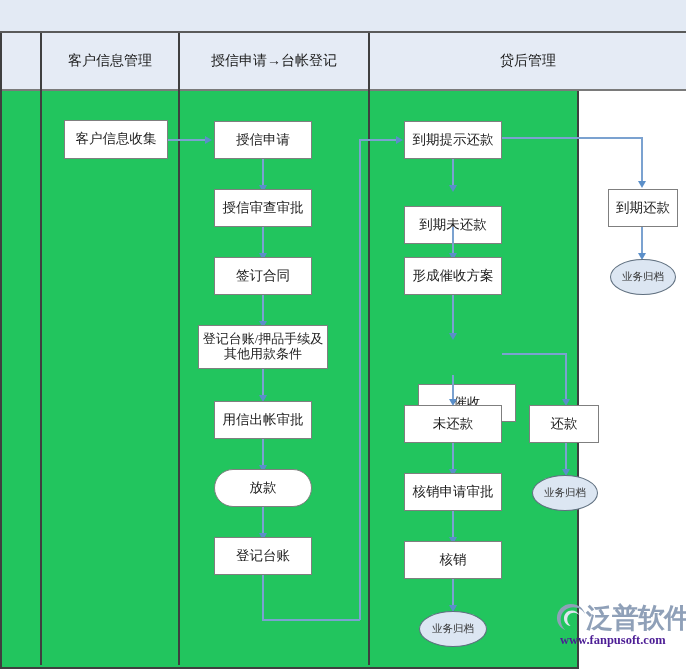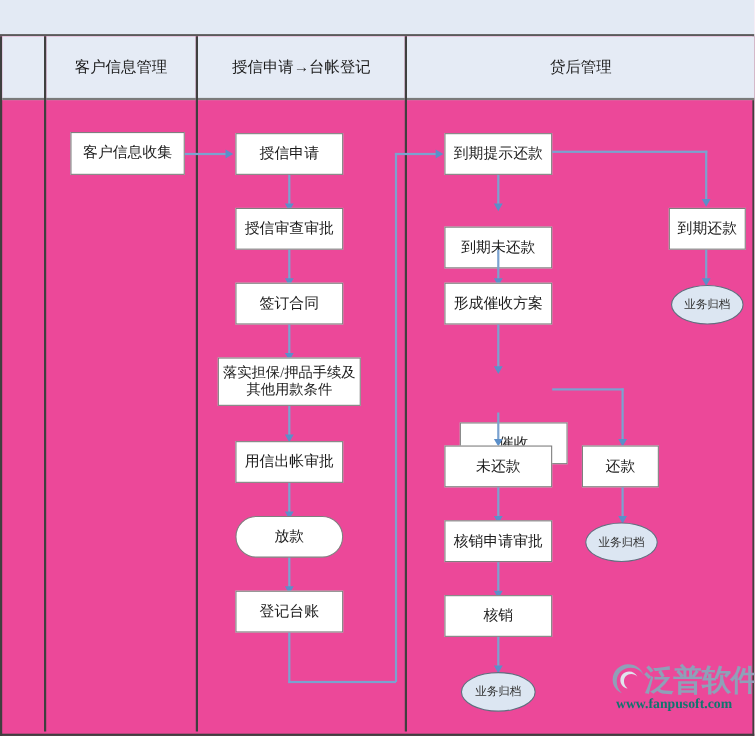--- a/index.html
+++ b/index.html
@@ -36,26 +36,26 @@
     color: #b91c1c;
     letter-spacing: 0.5px;
     white-space: nowrap;
     margin-top: 41px;
   }
 
   
   .frame {
     position: absolute;
     left: 0; top: 33px;
-    width: 686px; height: 636px;
+    width: 579px; height: 636px;
     box-sizing: border-box;
     border-left: 2px solid #3f3f3f;
     border-right: 2px solid #3f3f3f;
     border-bottom: 2px solid #3f3f3f;
-    background: #ec4899;
+    background: #22c55e;
   }
 
   
   .lane-header {
     position: absolute;
     top: 0;
     height: 58px;
     background: #e5ebf5;
     border-bottom: 2px solid #7a7a7a;
     box-sizing: border-box;
@@ -165,21 +165,21 @@
     color: #8fa0b8;
     letter-spacing: -1px;
     white-space: nowrap;
     font-family: "DejaVu Sans", sans-serif;
   }
   .logo .logo-url {
     position: absolute;
     left: 4px; top: 33px;
     font-size: 12.5px;
     font-weight: bold;
-    color: #0f766e;
+    color: #4c1d95;
     white-space: nowrap;
     font-family: "Liberation Serif", serif;
   }
 </style>
 </head>
 <body>
 
 <div id="page">
 
   <div class="title-bar">
@@ -224,21 +224,21 @@
     <div class="conn-v" style="left:260px; top:194px; height:30px;"></div>
     <div class="arrow-down" style="left:256.5px; top:220px;"></div>
 
     <div class="node" style="left:212px; top:224px; width:98px; height:38px;">
       <span>签订合同</span>
     </div>
     <div class="conn-v" style="left:260px; top:262px; height:30px;"></div>
     <div class="arrow-down" style="left:256.5px; top:288px;"></div>
 
     <div class="node multi" style="left:196px; top:292px; width:130px; height:44px;">
-      <span class="inner">落实担保/押品手续及其他用款条件</span>
+      <span class="inner">登记台账/押品手续及其他用款条件</span>
     </div>
     <div class="conn-v" style="left:260px; top:336px; height:30px;"></div>
     <div class="arrow-down" style="left:256.5px; top:362px;"></div>
 
     <div class="node" style="left:212px; top:368px; width:98px; height:38px;">
       <span>用信出帐审批</span>
     </div>
     <div class="conn-v" style="left:260px; top:406px; height:30px;"></div>
     <div class="arrow-down" style="left:256.5px; top:432px;"></div>
 

